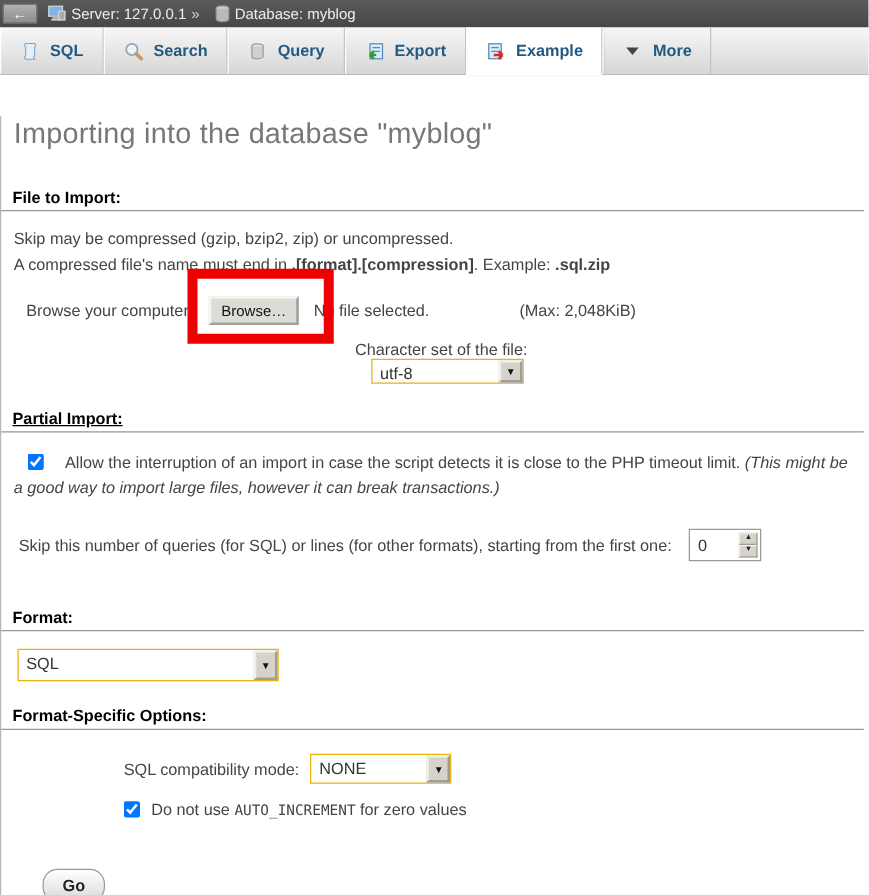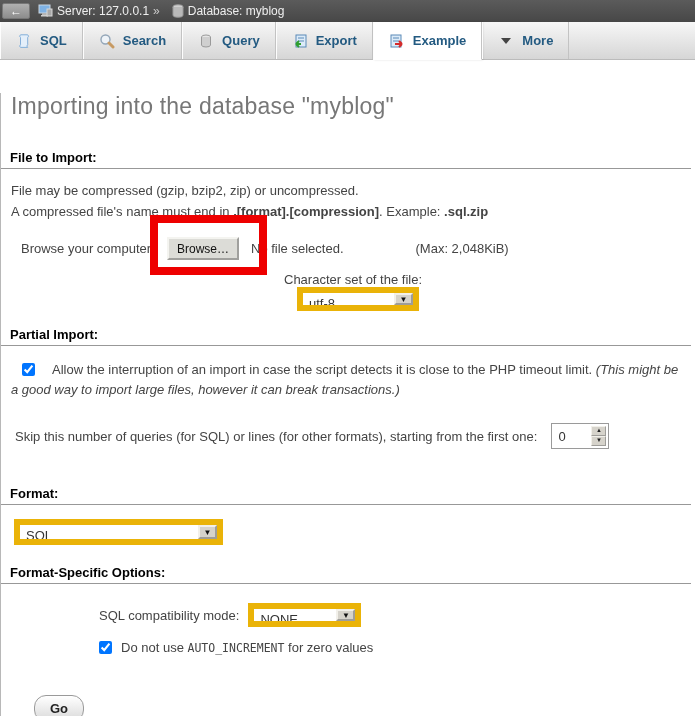--- a/index.html
+++ b/index.html
@@ -34,21 +34,21 @@
   .browse-row { margin:16px 0 0 20px; height:25px; }
   .browse-label { width:146px; }
   .browse-btn { width:72px; height:23px; background:#dcdcd7; border:2px outset #f4f4f0; font-size:12px; color:#111; font-family:"Liberation Sans",sans-serif; cursor:pointer; }
   .nofile { margin-left:12px; }
   .maxnote { margin-left:72px; }
 
   .charset-row { margin:11px 0 0 20px; height:24px;flex-direction:column; }
   .charset-label { width:148px; }
 
   
-  .win-select { display:inline-flex; align-items:stretch; background:#fff; border:6px solid #eab308; height:24px; cursor:pointer; }
+  .win-select { display:inline-flex; align-items:stretch; background:#fff; border:1px solid #eab308; height:24px; cursor:pointer; }
   .win-select .val { flex:1; font-size:13px; color:#333; padding:3px 4px 0 6px; white-space:nowrap; overflow:hidden; }
   .win-select .arrow-btn { width:19px; background:#d6d3cb; border:2px outset #f2f0ea; display:flex; align-items:center; justify-content:center; font-size:8px; color:#111; }
   .sel-charset { width:122px; }
   .sel-format { width:209px; height:26px; margin:14px 0 0 13px; }
   .sel-compat { width:113px; margin-left:9px; }
 
   
   .allow-block { font-size:13px; line-height:20px; margin:14px 8px 0 10px; }
   .allow-block input { margin:0 17px 0 11px; vertical-align:-2px; }
   .allow-note { font-style:italic; }
@@ -62,21 +62,21 @@
   .compat-row { margin:19px 0 0 98px; }
   .autoinc-row { margin:13px 0 0 98px; }
   .autoinc-row input { margin-right:9px; vertical-align:-2px; }
   .mono { font-family:"DejaVu Sans Mono", monospace; font-size:11.5px; }
 
   .go-btn { margin:40px 0 0 33px; padding:5px 15px; font-size:13px; font-weight:bold; color:#222; background:linear-gradient(#ffffff,#d9d9d9); border:1px solid #9a9a9a; border-radius:12px; cursor:pointer; font-family:"Liberation Sans",sans-serif; }
 
   
   .highlight-box { position:absolute; left:150px; top:215px; width:117px; height:60px; border:8px solid #ee0000; z-index:20; pointer-events:none; }
 
-  .mt30 { margin-top:31px; }
+  .mt30 { margin-top:31px;text-decoration:underline; }
   .mt36 { margin-top:37px; }
   .mt32 { margin-top:20px; }
 </style>
 </head>
 <body>
 
 <div id="app">
 
   <div class="topbar">
     <div class="back-btn">←</div>
@@ -159,21 +159,21 @@
   </div>
 
   <div class="content">
 
     <h1 class="page-title">Importing into the database "myblog"</h1>
 
     <div class="section-heading">
       <span>File to Import:</span>
     </div>
 
-    <div class="textline first-textline">File may be compressed (gzip, bzip2, zip) or uncompressed.</div>
+    <div class="textline first-textline">Skip may be compressed (gzip, bzip2, zip) or uncompressed.</div>
     <div class="textline">
       <span>A compressed file's name must end in </span><b class="inlineb">.[format].[compression]</b><span>. Example: </span><b class="inlineb">.sql.zip</b>
     </div>
 
     <div class="row browse-row">
       <span class="browse-label">Browse your computer:</span>
       <button class="browse-btn">Browse…</button>
       <span class="nofile">No file selected.</span>
       <span class="maxnote">(Max: 2,048KiB)</span>
     </div>

